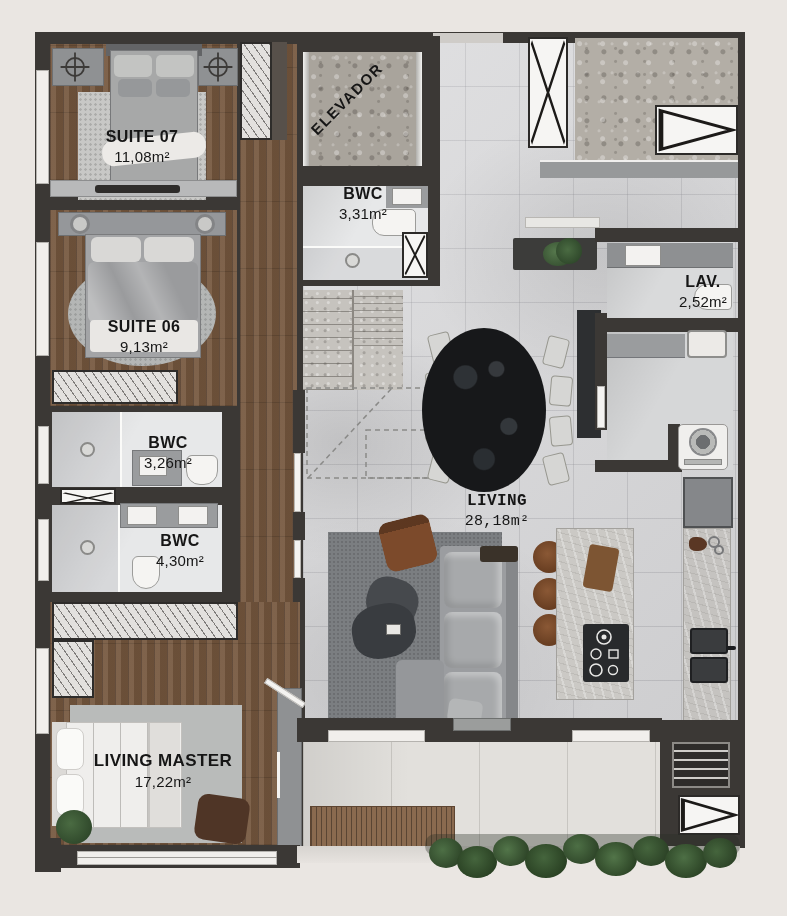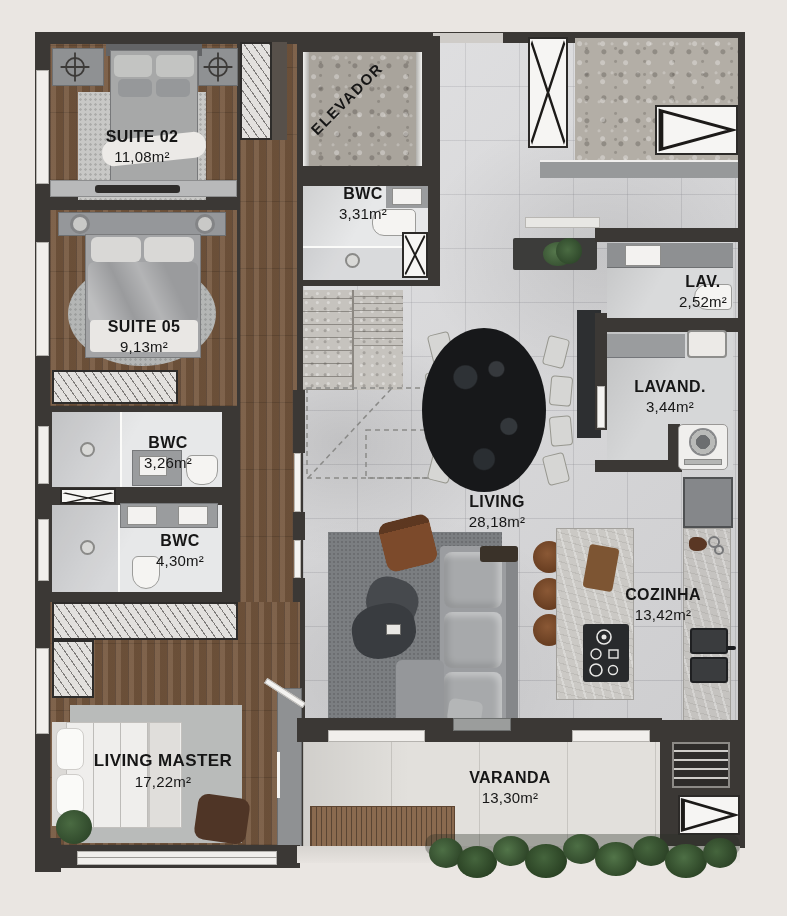--- a/index.html
+++ b/index.html
@@ -299,60 +299,48 @@
     <div class="abs" style="left:68px;top:8px;width:36px;height:30px;border-radius:50%;background:radial-gradient(circle at 40% 45%, #527549, #24371f);"></div>
     <div class="abs" style="left:100px;top:16px;width:42px;height:34px;border-radius:50%;background:radial-gradient(circle at 45% 40%, #45653d, #1f3319);"></div>
     <div class="abs" style="left:138px;top:6px;width:36px;height:30px;border-radius:50%;background:radial-gradient(circle at 40% 40%, #4d6f45, #24371f);"></div>
     <div class="abs" style="left:170px;top:14px;width:42px;height:34px;border-radius:50%;background:radial-gradient(circle at 45% 45%, #527549, #1f3319);"></div>
     <div class="abs" style="left:208px;top:8px;width:36px;height:30px;border-radius:50%;background:radial-gradient(circle at 40% 40%, #45653d, #24371f);"></div>
     <div class="abs" style="left:240px;top:16px;width:42px;height:34px;border-radius:50%;background:radial-gradient(circle at 45% 40%, #4d6f45, #1f3319);"></div>
     <div class="abs" style="left:278px;top:10px;width:34px;height:30px;border-radius:50%;background:radial-gradient(circle at 40% 45%, #45653d, #24371f);"></div>
   </div>
 
   <div class="rlabel" style="left:142px;top:146px;">
-    <div class="rn">SUITE 02</div>
+    <div class="rn">SUITE 07</div>
     <div class="ra">11,08m²</div>
   </div>
   <div class="rlabel" style="left:363px;top:203px;">
     <div class="rn">BWC</div>
     <div class="ra">3,31m²</div>
   </div>
   <div class="rlabel" style="left:703px;top:291px;">
     <div class="rn">LAV.</div>
     <div class="ra">2,52m²</div>
   </div>
   <div class="rlabel" style="left:144px;top:336px;">
-    <div class="rn">SUITE 05</div>
+    <div class="rn">SUITE 06</div>
     <div class="ra">9,13m²</div>
-  </div>
-  <div class="rlabel" style="left:670px;top:396px;">
-    <div class="rn">LAVAND.</div>
-    <div class="ra">3,44m²</div>
   </div>
   <div class="rlabel" style="left:168px;top:452px;">
     <div class="rn">BWC</div>
     <div class="ra">3,26m²</div>
   </div>
   <div class="rlabel" style="left:180px;top:550px;">
     <div class="rn">BWC</div>
     <div class="ra">4,30m²</div>
   </div>
-  <div class="rlabel" style="left:497px;top:511px;">
+  <div class="rlabel" style="left:497px;top:511px;font-family:Liberation Mono, monospace;">
     <div class="rn">LIVING</div>
     <div class="ra">28,18m²</div>
-  </div>
-  <div class="rlabel" style="left:663px;top:604px;">
-    <div class="rn">COZINHA</div>
-    <div class="ra">13,42m²</div>
   </div>
   <div class="rlabel" style="left:163px;top:771px;">
     <div class="rn" style="font-size:17px;">LIVING MASTER</div>
     <div class="ra">17,22m²</div>
   </div>
-  <div class="rlabel" style="left:510px;top:787px;">
-    <div class="rn">VARANDA</div>
-    <div class="ra">13,30m²</div>
-  </div>
   <div class="rlabel" style="left:347px;top:99px;transform:translate(-50%,-50%) rotate(-45deg);">
     <div class="rn" style="font-size:15px;letter-spacing:1.5px;">ELEVADOR</div>
   </div>
 
 </div>
 
 </body></html>

